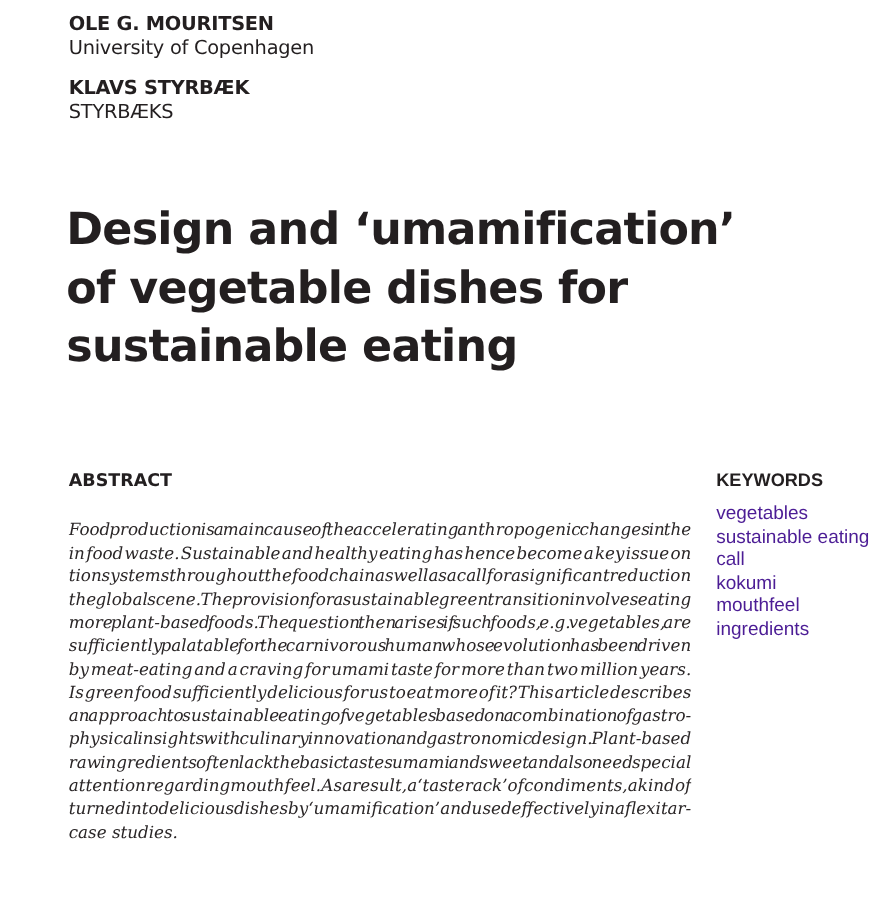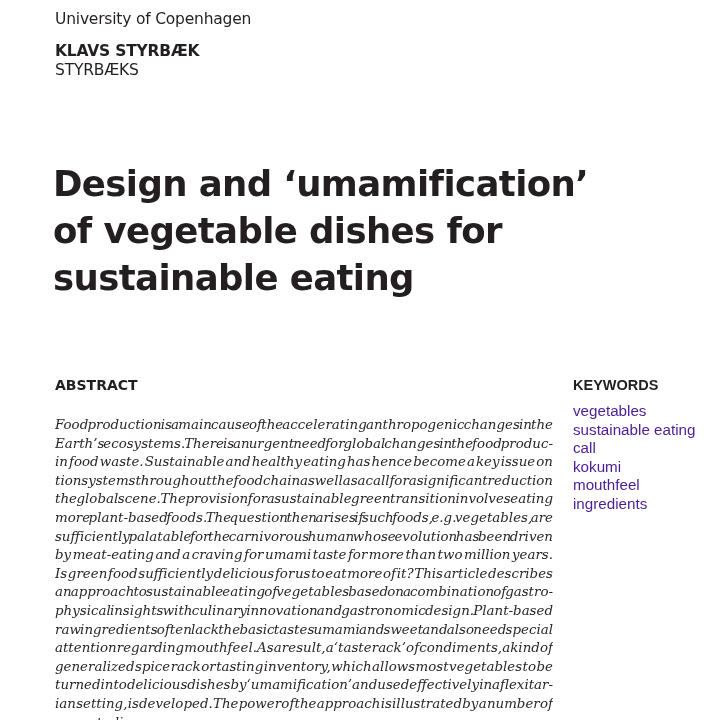--- a/index.html
+++ b/index.html
@@ -108,53 +108,51 @@
   }
   .keywords-list li {
     white-space: nowrap;
   }
 </style>
 </head>
 <body>
 
 <div class="authors">
   <div class="author-block">
+    <div class="author-name">OLE G. MOURITSEN</div>
     <div class="author-affil">University of Copenhagen</div>
   </div>
   <div class="author-block">
     <div class="author-name">KLAVS STYRBÆK</div>
     <div class="author-affil">STYRBÆKS</div>
   </div>
 </div>
 
 <h1 class="title">
   <span>Design and ‘umamification’</span>
   <span>of vegetable dishes for</span>
   <span>sustainable eating</span>
 </h1>
 
 <h2 class="abstract-heading">ABSTRACT</h2>
 
 <div class="abstract-body">
   <span class="abstract-line" style="word-spacing: -5.07552px; text-align-last: left; margin-top: 14px;">Food production is a main cause of the accelerating anthropogenic changes in the</span>
-  <span class="abstract-line" style="word-spacing: -5.28606px; text-align-last: left;">Earth’s ecosystems. There is an urgent need for global changes in the food produc-</span>
   <span class="abstract-line" style="word-spacing: -3.1863px; text-align-last: left;">in food waste. Sustainable and healthy eating has hence become a key issue on</span>
   <span class="abstract-line" style="word-spacing: -4.32924px; text-align-last: left;">tion systems throughout the food chain as well as a call for a significant reduction</span>
   <span class="abstract-line" style="word-spacing: -4.71875px; text-align-last: left;">the global scene. The provision for a sustainable green transition involves eating</span>
   <span class="abstract-line" style="word-spacing: -5.76432px; text-align-last: left;">more plant-based foods. The question then arises if such foods, e.g. vegetables, are</span>
   <span class="abstract-line" style="word-spacing: -5.62812px; text-align-last: left;">sufficiently palatable for the carnivorous human whose evolution has been driven</span>
   <span class="abstract-line" style="word-spacing: -2.74038px; text-align-last: left;">by meat-eating and a craving for umami taste for more than two million years.</span>
   <span class="abstract-line" style="word-spacing: -3.57589px; text-align-last: left;">Is green food sufficiently delicious for us to eat more of it? This article describes</span>
   <span class="abstract-line" style="word-spacing: -5.20833px; text-align-last: left;">an approach to sustainable eating of vegetables based on a combination of gastro-</span>
   <span class="abstract-line" style="word-spacing: -5.02539px; text-align-last: left;">physical insights with culinary innovation and gastronomic design. Plant-based</span>
   <span class="abstract-line" style="word-spacing: -4.99159px; text-align-last: left;">raw ingredients often lack the basic tastes umami and sweet and also need special</span>
   <span class="abstract-line" style="word-spacing: -4.13582px; text-align-last: left;">attention regarding mouthfeel. As a result, a ‘taste rack’ of condiments, a kind of</span>
-  <span class="abstract-line" style="word-spacing: -3.76136px; text-align-last: left;">generalized spice rack or tasting inventory, which allows most vegetables to be</span>
   <span class="abstract-line" style="word-spacing: -4.2571px; text-align-last: left;">turned into delicious dishes by ‘umamification’ and used effectively in a flexitar-</span>
-  <span class="abstract-line" style="word-spacing: -4.01897px; text-align-last: left;">ian setting, is developed. The power of the approach is illustrated by a number of</span>
   <span class="abstract-line last">case studies.</span>
 </div>
 
 <h2 class="keywords-heading">KEYWORDS</h2>
 
 <ul class="keywords-list">
   <li>vegetables</li>
   <li>sustainable eating</li>
   <li>call</li>
   <li>kokumi</li>

